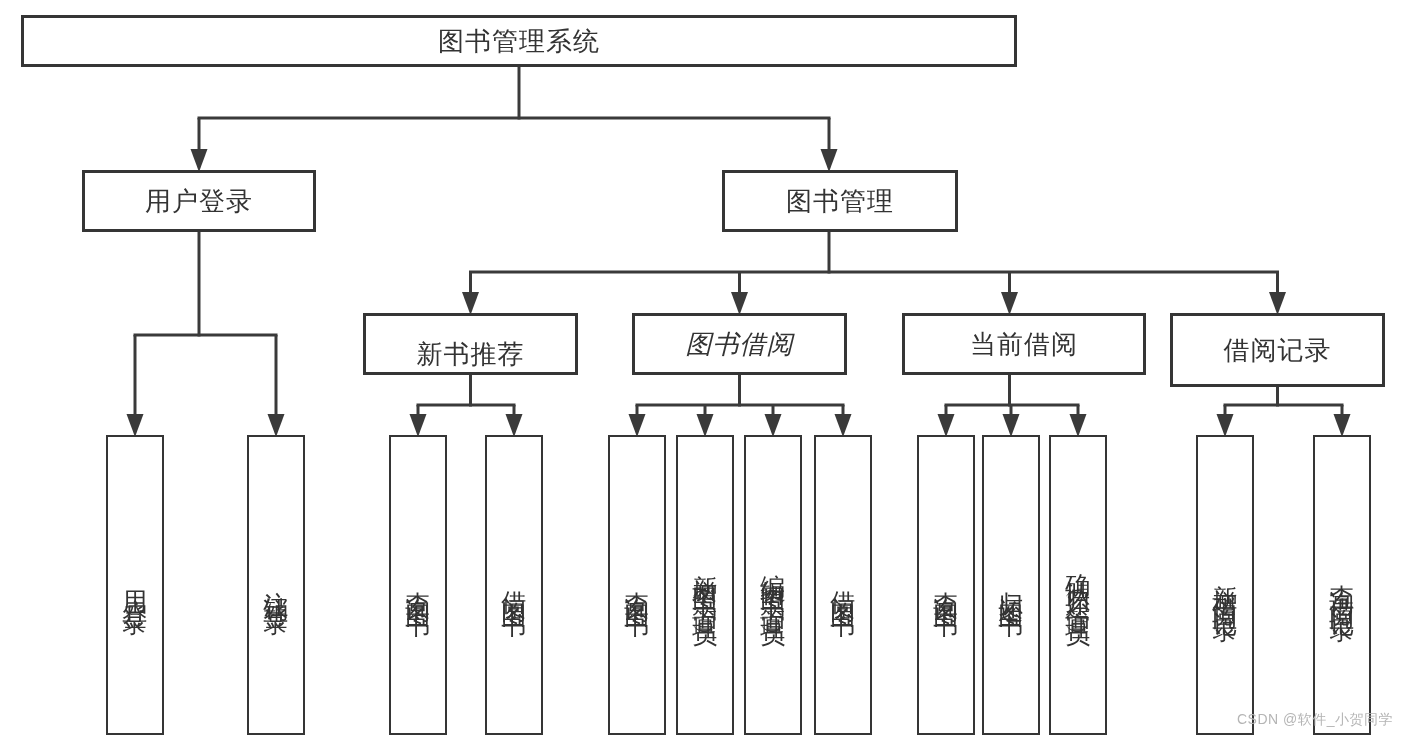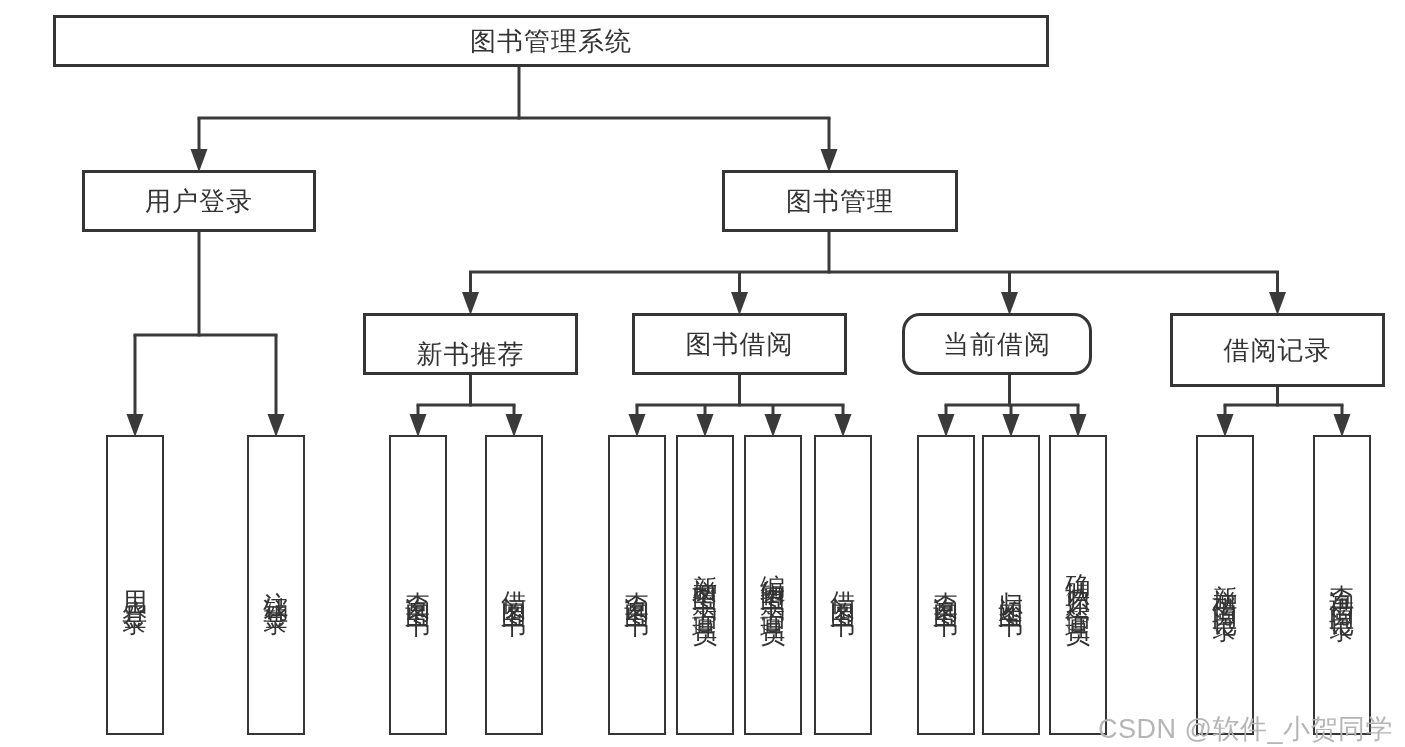--- a/index.html
+++ b/index.html
@@ -46,21 +46,21 @@
     line-height: 1.05;
     letter-spacing: 7px;
     max-height: 292px;
     color: #333333;
     white-space: nowrap;
   }
   .watermark {
     position: absolute;
     right: 12px;
     top: 711px;
-    font-size: 27px;
+    font-size: 14px;
     color: #b5b5b5;
     letter-spacing: 0.5px;
     z-index: 3;
   }
 </style>
 </head>
 <body>
 
 <div id="canvas">
 
@@ -112,38 +112,38 @@
       <line x1="1078" y1="405" x2="1078" y2="431" stroke="#3a3a3a" stroke-width="3"></line>
       <polygon points="1069.5,414 1086.5,414 1078,437" fill="#3a3a3a"></polygon>
       <line x1="1277.5" y1="373" x2="1277.5" y2="406.5" stroke="#3a3a3a" stroke-width="3"></line>
       <line x1="1223.5" y1="405" x2="1343.5" y2="405" stroke="#3a3a3a" stroke-width="3"></line>
       <line x1="1225" y1="405" x2="1225" y2="431" stroke="#3a3a3a" stroke-width="3"></line>
       <polygon points="1216.5,414 1233.5,414 1225,437" fill="#3a3a3a"></polygon>
       <line x1="1342" y1="405" x2="1342" y2="431" stroke="#3a3a3a" stroke-width="3"></line>
       <polygon points="1333.5,414 1350.5,414 1342,437" fill="#3a3a3a"></polygon>
     </svg>
 
-  <div class="node hbox" style="left: 21px; top: 15px; width: 996px; height: 52px; margin-left: 32px;">
+  <div class="node hbox" style="left: 21px; top: 15px; width: 996px; height: 52px;">
     <span>图书管理系统</span>
   </div>
 
   <div class="node hbox" style="left: 82px; top: 170px; width: 234px; height: 62px;">
     <span>用户登录</span>
   </div>
   <div class="node hbox" style="left: 711px; top: 170px; width: 236px; height: 62px; margin-left: 11px;">
     <span>图书管理</span>
   </div>
 
   <div class="node hbox" style="left: 363px; top: 313px; width: 215px; height: 62px; align-items: flex-end;">
     <span>新书推荐</span>
   </div>
-  <div class="node hbox" style="left: 632px; top: 313px; width: 215px; height: 62px;">
+  <div class="node hbox" style="left: 632px; top: 313px; width: 215px; height: 62px; font-style: italic;">
     <span>图书借阅</span>
   </div>
-  <div class="node hbox" style="left: 902px; top: 313px; width: 190px; height: 62px; border-radius: 18px;">
+  <div class="node hbox" style="left: 902px; top: 313px; width: 244px; height: 62px;">
     <span>当前借阅</span>
   </div>
   <div class="node hbox" style="left: 1170px; top: 313px; width: 215px; height: 74px;">
     <span>借阅记录</span>
   </div>
 
   <div class="node leaf" style="left: 106px; top: 435px; width: 58px; height: 300px;">
     <span class="vtext">用户登录</span>
   </div>
   <div class="node leaf" style="left: 247px; top: 435px; width: 58px; height: 300px;">

